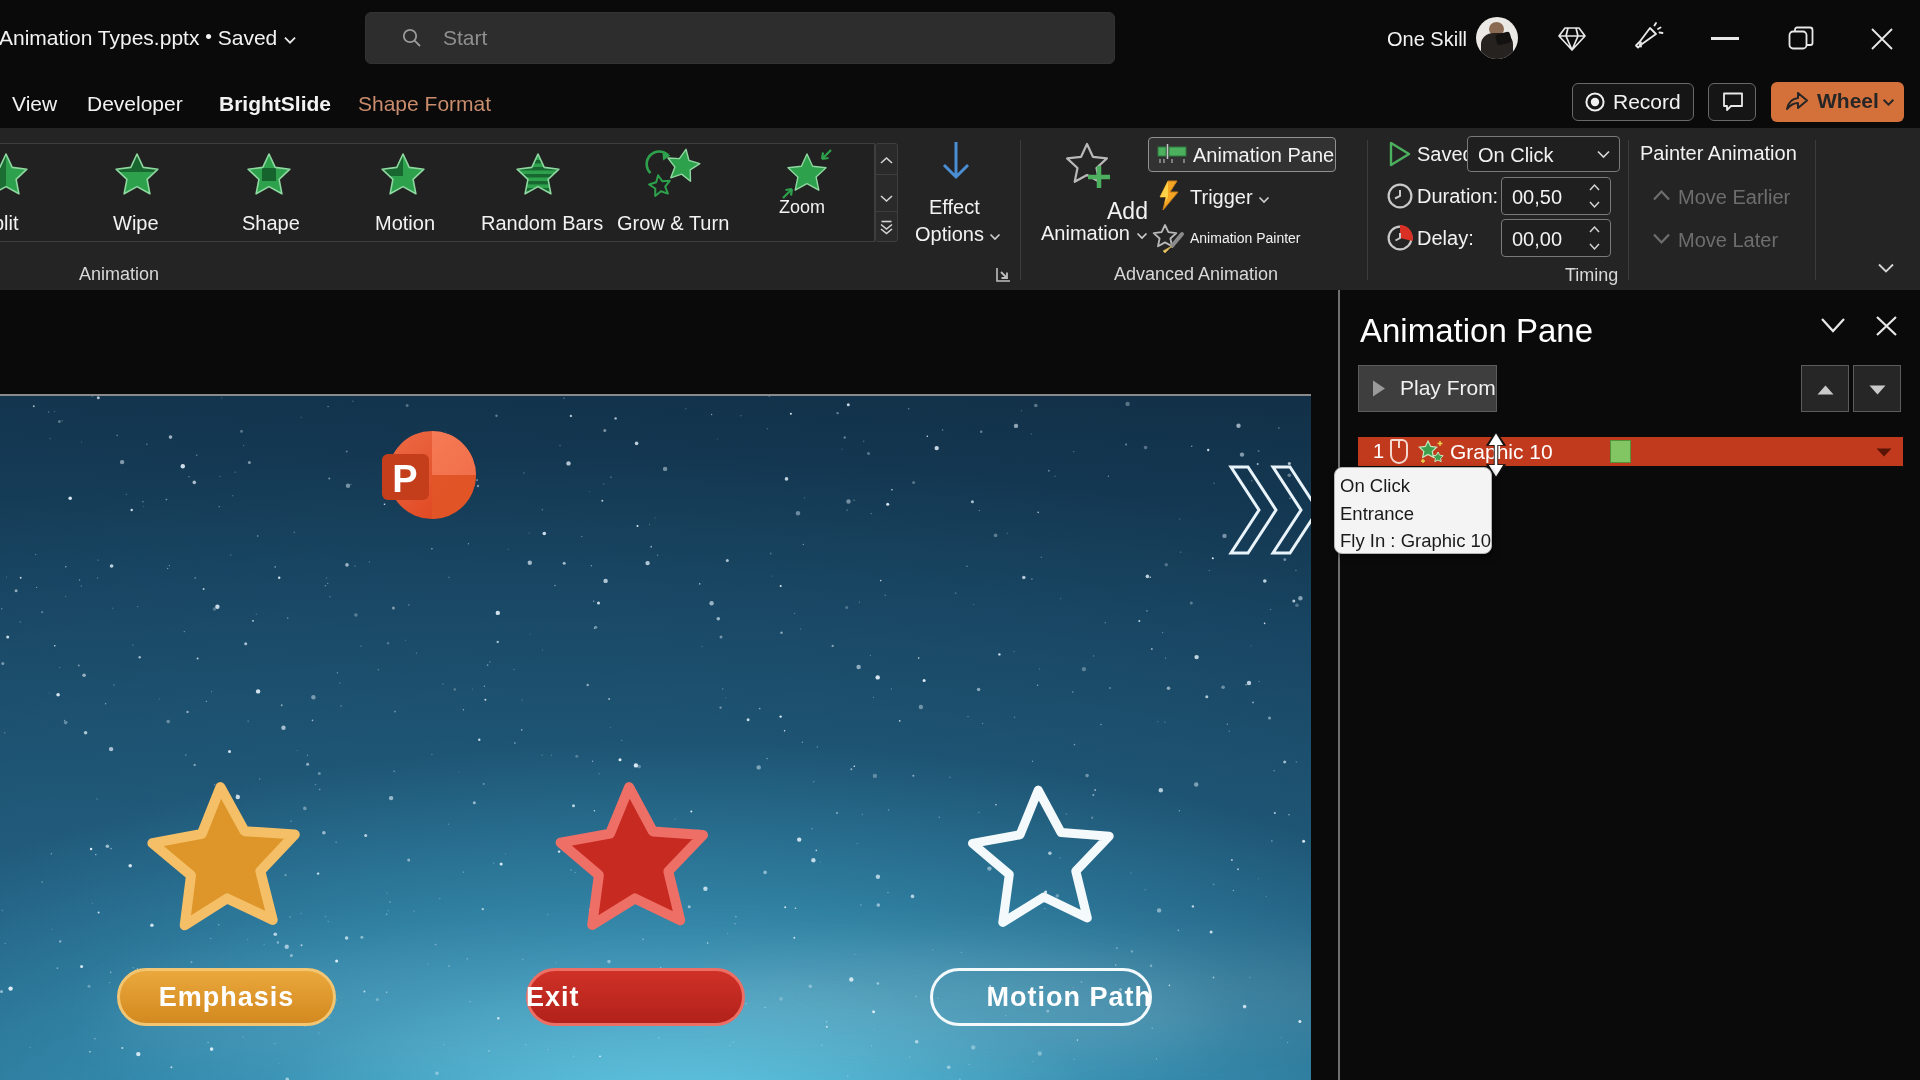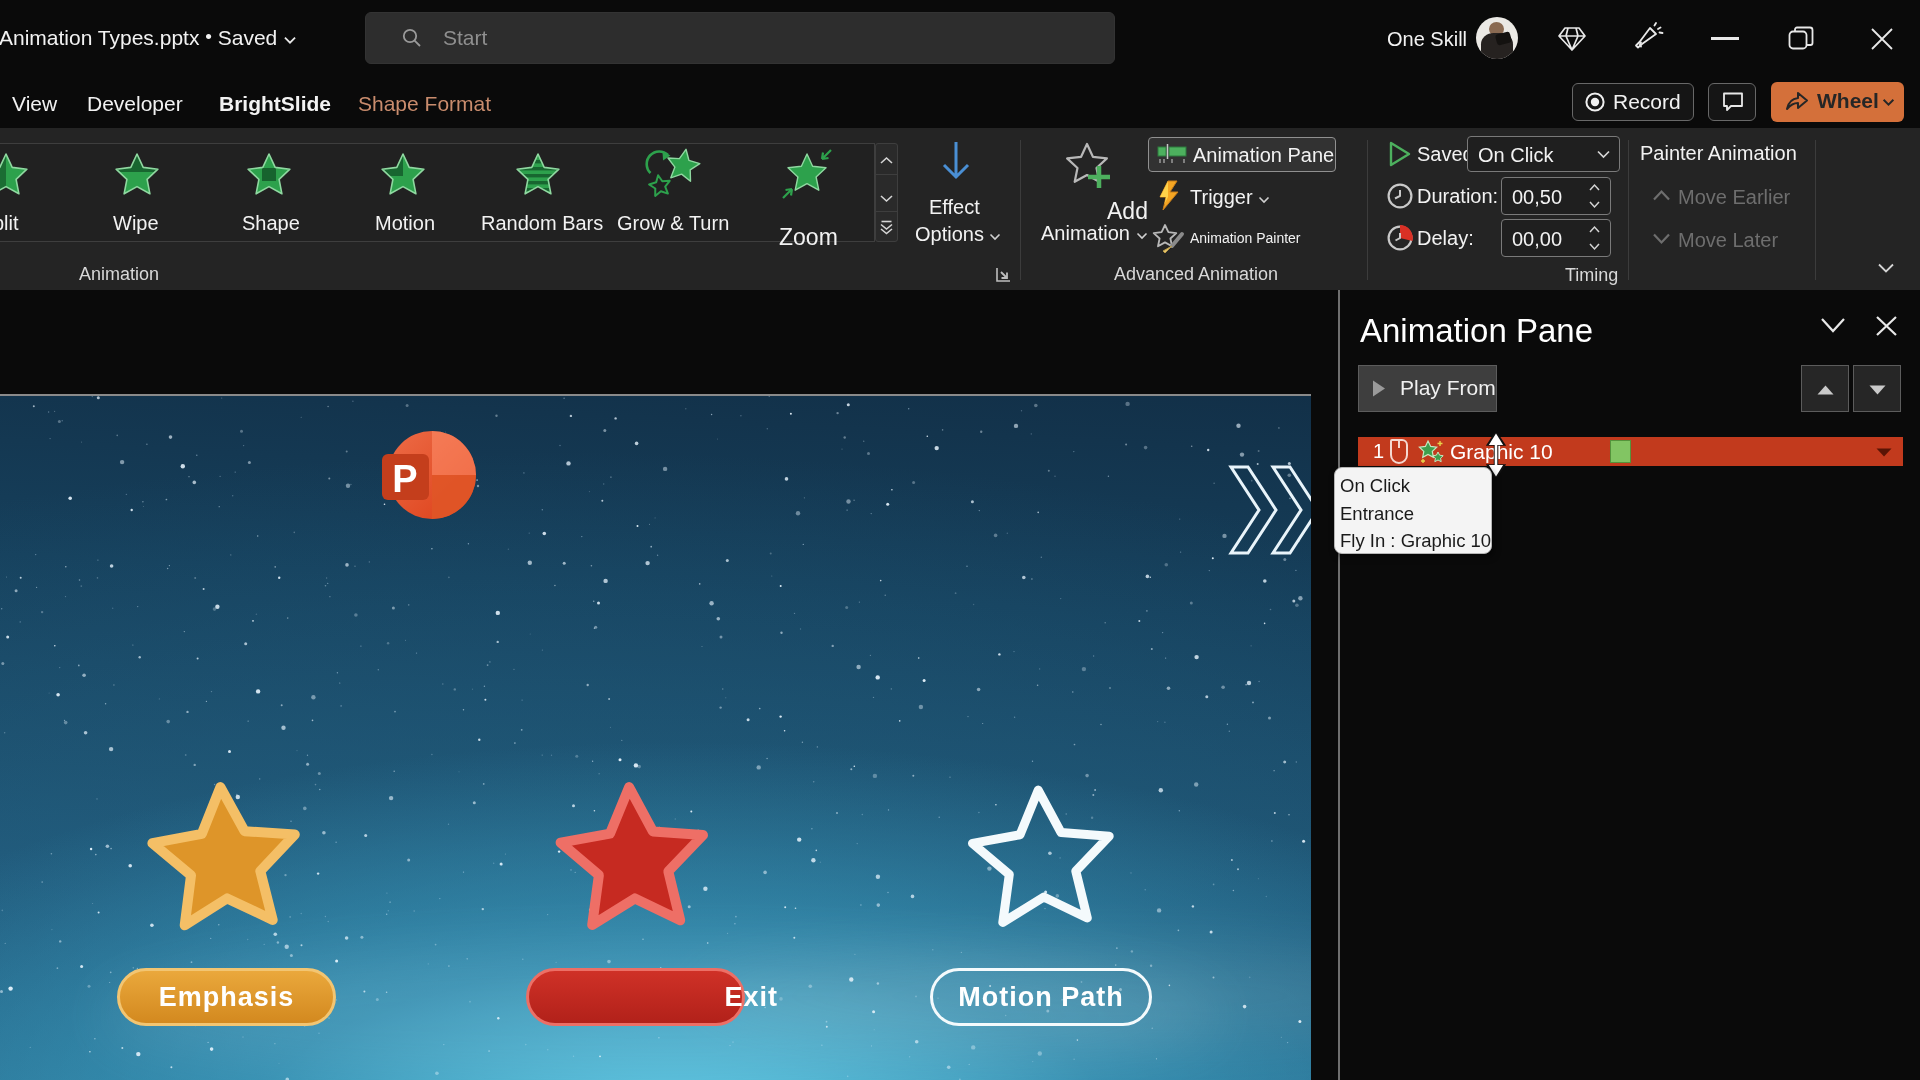--- a/index.html
+++ b/index.html
@@ -149,21 +149,21 @@
     <path d="M26,24 m6,-6" fill="none"></path>
     <path d="M52,2 L43,11 M43,11 l6.5,-1 M43,11 l1,-6.5" stroke="#2da14c" stroke-width="2.2" fill="none"></path>
     <path d="M4,50 L13,41 M13,41 l-6.5,1 M13,41 l-1,6.5" stroke="#2da14c" stroke-width="2.2" fill="none"></path>
   </svg>
 <div class="abs wt" style="left:-7px;top:212px;font-size:20px">plit</div>
 <div class="abs wt" style="left:113px;top:212px;font-size:20px">Wipe</div>
 <div class="abs wt" style="left:242px;top:212px;font-size:20px">Shape</div>
 <div class="abs wt" style="left:375px;top:212px;font-size:20px">Motion</div>
 <div class="abs wt" style="left:481px;top:212px;font-size:20px">Random Bars</div>
 <div class="abs wt" style="left:617px;top:212px;font-size:20px">Grow &amp; Turn</div>
-<div class="abs wt" style="left:779px;top:224px;font-size:23px">Zoom</div>
+<div class="abs wt" style="left:779px;top:197px;font-size:18px">Zoom</div>
 <div class="abs" style="left:79px;top:264px;font-size:18px;color:#d8d8d8">Animation</div>
 
 <svg class="abs" style="left:938px;top:139px" width="36" height="48" viewBox="0 0 36 48">
     <path d="M18,3 L18,38 M6,26 L18,38 L30,26" fill="none" stroke="#4a8fd4" stroke-width="3"></path>
   </svg>
 <div class="abs wt" style="left:929px;top:196px;font-size:20px">Effect</div>
 <div class="abs wt" style="left:915px;top:223px;font-size:20px">Options <svg width="12" height="8" viewBox="0 0 12 8" style="display:inline-block">
       <path d="M1.5,1.5 L6,6 L10.5,1.5" fill="none" stroke="#d0d0d0" stroke-width="1.6"></path>
     </svg></div>
 <svg class="abs" style="left:995px;top:266px" width="17" height="17" viewBox="0 0 17 17">
@@ -933,27 +933,27 @@
 <svg class="abs" style="left:140px;top:380px" width="170" height="172" viewBox="0 0 170 172">
 <path d="M80.4,11.1 L104.6,55.2 L154.8,58.5 L120.3,95.1 L132.7,143.9 L87.2,122.4 L44.7,149.3 L51.0,99.4 L12.4,67.2 L61.8,57.8 Z" fill="#de9529" stroke="#f4bf66" stroke-width="10" stroke-linejoin="round"></path>
 </svg>
 <div class="abs" style="left:117px;top:572px;width:219px;height:58px;border-radius:29px;background:linear-gradient(180deg,#eaa83c,#d3891f);border:3px solid #f2c572"></div>
 <div class="abs" style="left:117px;top:586px;width:219px;text-align:center;font-size:27px;font-weight:bold;color:#fff;letter-spacing:1px">Emphasis</div>
 
 <svg class="abs" style="left:548px;top:380px" width="170" height="172" viewBox="0 0 170 172">
 <path d="M81.1,11.1 L104.9,55.4 L155.0,59.1 L120.3,95.4 L132.2,144.3 L86.9,122.4 L44.2,148.9 L50.9,99.1 L12.6,66.6 L62.0,57.6 Z" fill="#c62a21" stroke="#ee6f66" stroke-width="10" stroke-linejoin="round"></path>
 </svg>
 <div class="abs" style="left:526px;top:572px;width:219px;height:58px;border-radius:29px;background:linear-gradient(180deg,#cf3127,#b2211a);border:3px solid #ec6f66"></div>
-<div class="abs" style="left:526px;top:586px;width:252px;text-align:right;font-size:27px;font-weight:bold;color:#fff;letter-spacing:1px">Exit</div>
+<div class="abs" style="left:526px;top:586px;width:252px;text-align:left;font-size:27px;font-weight:bold;color:#fff;letter-spacing:1px">Exit</div>
 
 <svg class="abs" style="left:957px;top:380px" width="170" height="172" viewBox="0 0 170 172">
 <path d="M81.2,14.1 L104.1,56.6 L152.2,60.2 L118.8,95.1 L130.3,142.0 L86.8,121.0 L45.8,146.4 L52.3,98.5 L15.5,67.4 L63.0,58.8 Z" fill="none" stroke="#f4fafc" stroke-width="9" stroke-linejoin="round"></path>
 </svg>
 <div class="abs" style="left:930px;top:572px;width:222px;height:58px;border-radius:29px;border:3px solid #f4fafc"></div>
-<div class="abs" style="left:930px;top:586px;width:222px;text-align:center;font-size:27px;font-weight:bold;color:#fff;letter-spacing:1px">Motion Path</div>
+<div class="abs" style="left:930px;top:586px;width:222px;text-align:right;font-size:27px;font-weight:bold;color:#fff;letter-spacing:1px">Motion Path</div>
 </div>
 
 <div class="abs" style="left:1338px;top:290px;width:2px;height:790px;background:#6f6f6f"></div>
 
 <div class="abs" style="left:1340px;top:290px;width:580px;height:790px;background:#0a0a0a"></div>
 <div class="abs" style="left:1360px;top:312px;font-size:33px;color:#ffffff;font-weight:normal">Animation Pane</div>
 <svg class="abs" style="left:1820px;top:317px" width="26" height="17" viewBox="0 0 26 17">
     <path d="M2,2 L13,14 L24,2" fill="none" stroke="#e8e8e8" stroke-width="2.2"></path>
   </svg>
 <svg class="abs" style="left:1875px;top:315px" width="23" height="22" viewBox="0 0 23 22">

